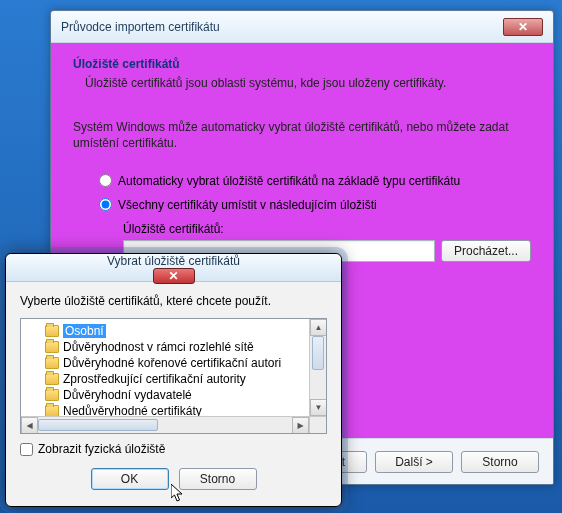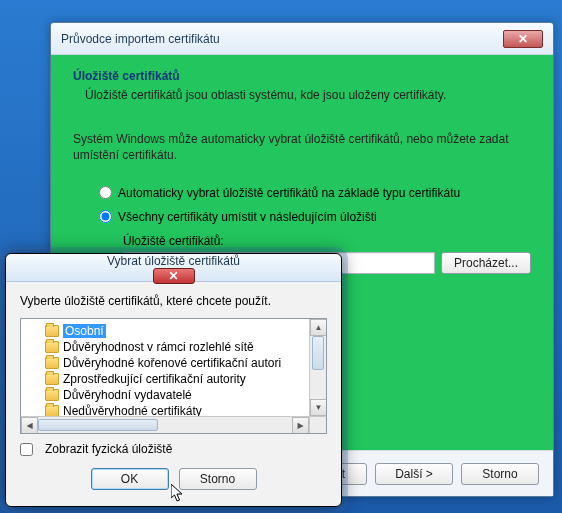--- a/index.html
+++ b/index.html
@@ -1,21 +1,21 @@
 <!DOCTYPE html>
 <html><head>
 <meta charset="utf-8">
 <style>
   * { box-sizing: border-box; margin: 0; padding: 0; font-family: "Segoe UI", Tahoma, sans-serif; font-size: 12px; }
   body { width: 562px; height: 513px; background: linear-gradient(#2a7bd1, #1a5aa8); overflow: hidden; position: relative; }
 
   
   .wiz {
-    position: absolute; left: 50px; top: 22px; width: 504px; height: 475px;
-    background: #22c55e; border: 1px solid #5a7a9a; box-shadow: 0 0 10px rgba(0,0,0,.3);
+    position: absolute; left: 50px; top: 10px; width: 504px; height: 475px;
+    background: #d946ef; border: 1px solid #5a7a9a; box-shadow: 0 0 10px rgba(0,0,0,.3);
     border-radius: 3px;
   }
   .wiz-titlebar {
     height: 32px; background: linear-gradient(#f6fbff, #e0ecf7);
     border-bottom: 1px solid #c4d6e6; padding: 0 10px;
     display: flex; align-items: center; justify-content: space-between;
     border-radius: 3px 3px 0 0;
   }
   .wiz-title { color: #1f3b5a; font-size: 12px; }
   .wiz-close {
@@ -104,21 +104,21 @@
   .h-scroll {
     position: absolute; left: 0; right: 17px; bottom: 0; height: 17px;
     background: #ededed; border-top: 1px solid #c9c9c9;
     display: flex;
   }
   .sb-btn { width: 17px; height: 17px; background: linear-gradient(#f7f7f7,#dedede); border: 1px solid #b7b7b7; display:flex;align-items:center;justify-content:center; font-size:8px; color:#555;}
   .sb-track { flex:1; position: relative; }
   .v-thumb { position:absolute; left:2px; right:2px; top:0; height:34px; background: linear-gradient(#e7eef6,#cddbea); border:1px solid #9fb6cc; border-radius:2px;}
   .h-thumb { position:absolute; top:2px; bottom:2px; left:0; width:120px; background: linear-gradient(#e7eef6,#cddbea); border:1px solid #9fb6cc; border-radius:2px;}
   .sb-corner { position:absolute; right:0; bottom:0; width:17px; height:17px; background:#ededed; border-left:1px solid #c9c9c9; border-top:1px solid #c9c9c9;}
-  .dlg-check { display:flex; align-items:center; gap:12px; margin-top:8px; }
+  .dlg-check { display:flex; align-items:center; gap:5px; margin-top:8px; }
   .dlg-check input { width:13px; height:13px; }
   .dlg-footer { display:flex; justify-content:center; gap:10px; padding:12px 8px; }
 
   .cursor {
     position: absolute; left: 171px; top: 484px; width: 14px; height: 20px; pointer-events: none;
   }
 </style>
 </head>
 <body>
 

